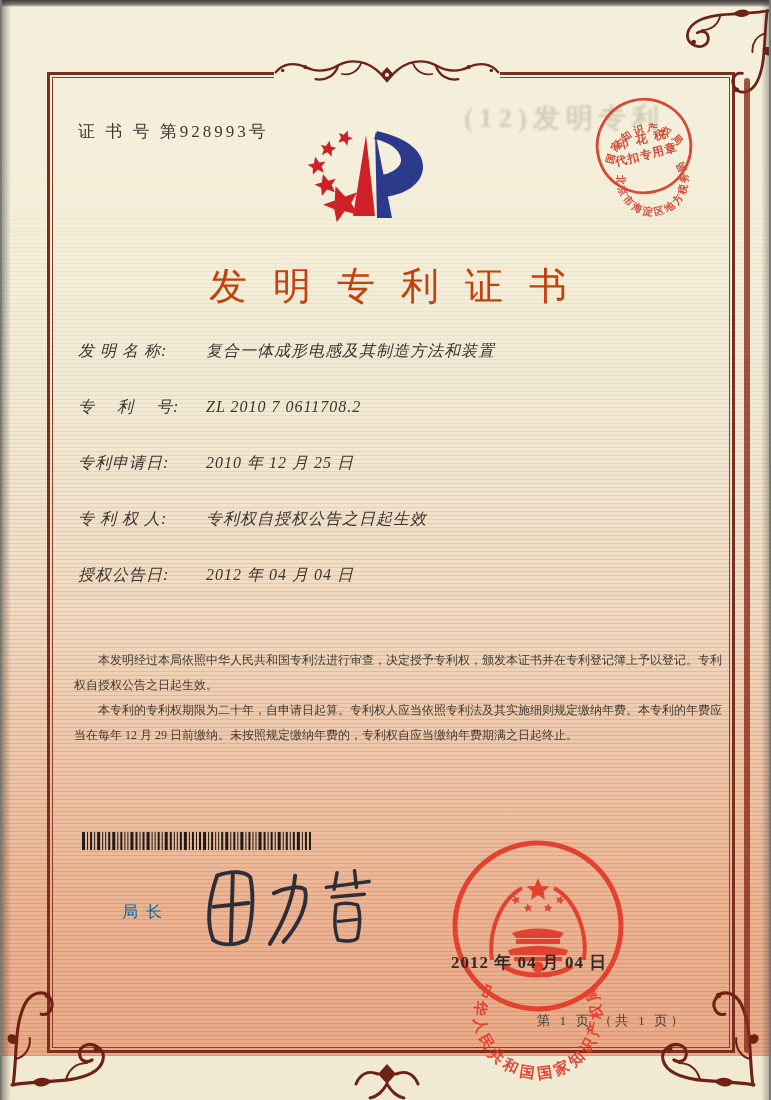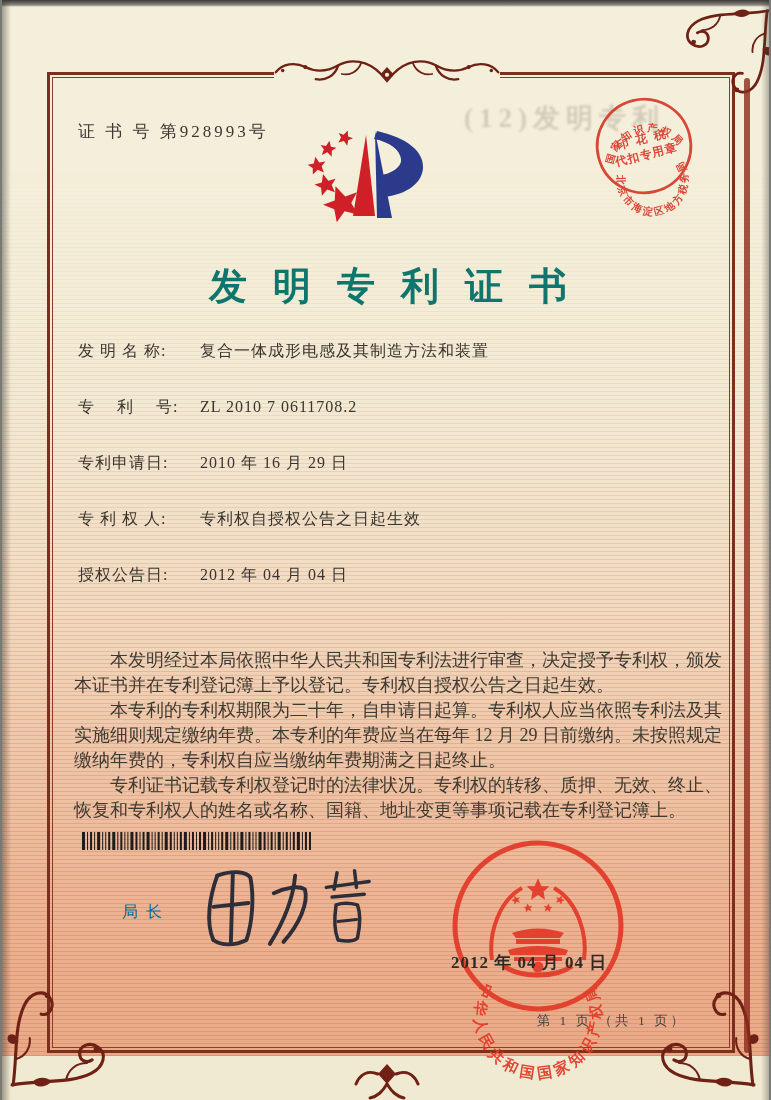--- a/index.html
+++ b/index.html
@@ -31,26 +31,26 @@
   .orn{position:absolute;z-index:3;color:#6e2114;}
   .orn svg{display:block;width:100%;height:100%;}
   .top-flourish{left:272px;top:50px;width:226px;height:48px;background:#f4efda;}
   .corner-tr{left:676px;top:8px;width:92px;height:92px;}
   .corner-bl{left:8px;top:982px;width:104px;height:108px;transform:scale(-1,-1);}
   .corner-br{left:650px;top:982px;width:104px;height:108px;transform:scaleY(-1);}
   .bottom-motif{left:350px;top:1060px;width:70px;height:40px;}
   
   .cert-no{position:absolute;left:76px;top:120px;z-index:4;font-size:17px;letter-spacing:3px;color:#3c3833;}
   .ghost{position:absolute;left:462px;top:100px;z-index:2;font-size:27px;font-weight:bold;letter-spacing:6px;color:#9a9284;opacity:.38;filter:blur(1px);}
-  .title{position:absolute;left:45px;top:236px;width:682px;z-index:4;text-align:center;font-size:38px;font-weight:700;letter-spacing:26px;text-indent:26px;color:#0f766e;}
-  .fields{position:absolute;left:76px;top:342px;width:620px;z-index:4;font-size:16px;color:#3a352e;}
+  .title{position:absolute;left:45px;top:236px;width:682px;z-index:4;text-align:center;font-size:38px;font-weight:400;letter-spacing:26px;text-indent:26px;color:#c2410c;}
+  .fields{position:absolute;left:76px;top:342px;width:620px;z-index:4;font-size:16px;color:#3a352e;font-style:italic;}
   .fields .row{display:flex;margin-bottom:38px;line-height:18px;}
   .fields .lbl{flex:0 0 122px;letter-spacing:1px;}
-  .fields .val{letter-spacing:1px;}
-  .body-text{position:absolute;left:72px;top:648px;width:648px;z-index:4;font-size:18px;line-height:25px;text-align:justify;color:#403a31;}
+  .fields .val{margin-left:6px;letter-spacing:1px;}
+  .body-text{position:absolute;left:72px;top:648px;width:648px;z-index:4;font-size:12px;line-height:25px;text-align:justify;color:#403a31;}
   .body-text p{margin:0;text-indent:2em;}
   .barcode{position:absolute;left:80px;top:832px;width:232px;height:18px;z-index:4;}
   .director{position:absolute;left:120px;top:902px;z-index:4;font-size:16px;letter-spacing:8px;color:#0369a1;}
   .signature{position:absolute;left:188px;top:864px;width:185px;height:98px;z-index:4;}
   .seal{position:absolute;left:448px;top:838px;width:176px;height:176px;z-index:5;opacity:.93;}
   .seal-date{position:absolute;left:449px;top:951px;width:180px;z-index:5;font-size:17px;font-weight:bold;letter-spacing:1px;color:#2e2a25;}
   .tax-stamp{position:absolute;left:592px;top:96px;width:100px;height:100px;z-index:5;transform:rotate(-14deg);opacity:.92;}
   .footer{position:absolute;left:45px;top:1012px;width:640px;z-index:4;text-align:right;font-size:13.5px;letter-spacing:3px;color:#4a443b;}
   .logo{position:absolute;left:300px;top:128px;width:132px;height:100px;z-index:4;}
   svg{overflow:visible;}
@@ -169,36 +169,35 @@
     <div class="row">
       <span class="lbl">发 明 名 称:</span>
       <span class="val">复合一体成形电感及其制造方法和装置</span>
     </div>
     <div class="row">
       <span class="lbl">专　 利　 号:</span>
       <span class="val">ZL 2010 7 0611708.2</span>
     </div>
     <div class="row">
       <span class="lbl">专利申请日:</span>
-      <span class="val">2010 年 16 月 29 日</span>
+      <span class="val">2010 年 12 月 25 日</span>
     </div>
     <div class="row">
       <span class="lbl">专 利 权 人:</span>
       <span class="val">专利权自授权公告之日起生效</span>
     </div>
     <div class="row">
       <span class="lbl">授权公告日:</span>
       <span class="val">2012 年 04 月 04 日</span>
     </div>
   </div>
 
   <div class="body-text">
     <p>本发明经过本局依照中华人民共和国专利法进行审查，决定授予专利权，颁发本证书并在专利登记簿上予以登记。专利权自授权公告之日起生效。</p>
     <p>本专利的专利权期限为二十年，自申请日起算。专利权人应当依照专利法及其实施细则规定缴纳年费。本专利的年费应当在每年 12 月 29 日前缴纳。未按照规定缴纳年费的，专利权自应当缴纳年费期满之日起终止。</p>
-    <p>专利证书记载专利权登记时的法律状况。专利权的转移、质押、无效、终止、恢复和专利权人的姓名或名称、国籍、地址变更等事项记载在专利登记簿上。</p>
   </div>
 
   <div class="barcode">
     <svg viewBox="0 0 230 18" preserveAspectRatio="none" width="232" height="18">
       <path fill="#1e1b18" d="M0 0h3v18h-3z M5 0h1v18h-1z M8 0h2v18h-2z M12 0h1v18h-1z M15 0h3v18h-3z M20 0h1v18h-1z M23 0h1v18h-1z M26 0h2v18h-2z M30 0h3v18h-3z M35 0h1v18h-1z M38 0h2v18h-2z M42 0h1v18h-1z M45 0h1v18h-1z M48 0h3v18h-3z M53 0h2v18h-2z M57 0h1v18h-1z M60 0h2v18h-2z M64 0h3v18h-3z M69 0h1v18h-1z M72 0h1v18h-1z M75 0h2v18h-2z M79 0h1v18h-1z M82 0h3v18h-3z M87 0h2v18h-2z M91 0h1v18h-1z M94 0h1v18h-1z M97 0h2v18h-2z M101 0h3v18h-3z M106 0h1v18h-1z M109 0h2v18h-2z M113 0h1v18h-1z M116 0h2v18h-2z M120 0h3v18h-3z M125 0h1v18h-1z M128 0h2v18h-2z M132 0h1v18h-1z M135 0h1v18h-1z M138 0h2v18h-2z M142 0h3v18h-3z M147 0h1v18h-1z M150 0h2v18h-2z M154 0h1v18h-1z M157 0h3v18h-3z M162 0h1v18h-1z M165 0h2v18h-2z M169 0h1v18h-1z M172 0h1v18h-1z M175 0h3v18h-3z M180 0h2v18h-2z M184 0h1v18h-1z M187 0h2v18h-2z M191 0h1v18h-1z M194 0h3v18h-3z M199 0h1v18h-1z M202 0h2v18h-2z M206 0h1v18h-1z M209 0h2v18h-2z M213 0h3v18h-3z M218 0h1v18h-1z M221 0h2v18h-2z M225 0h2v18h-2z"></path>
     </svg>
   </div>
 
   <div class="director">局长</div>
 

